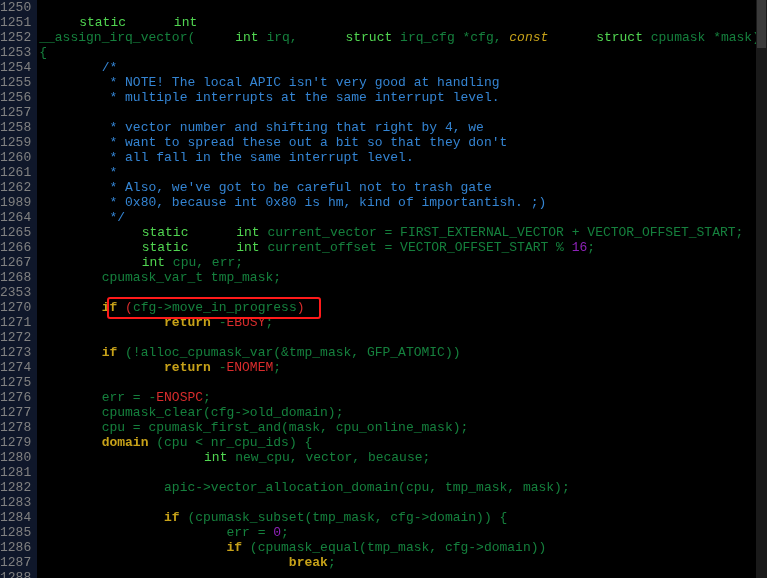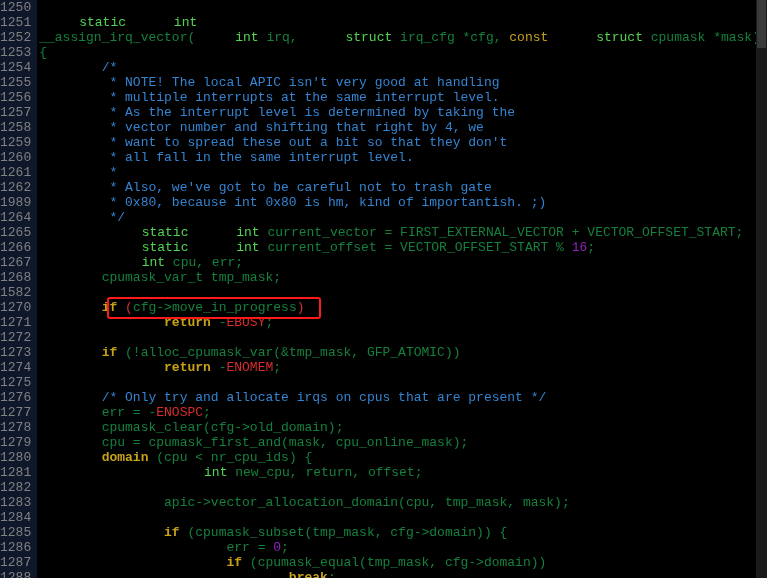--- a/index.html
+++ b/index.html
@@ -33,21 +33,21 @@
     padding: 0 0 0 2px;
     flex: 1;
     position: relative;
   }
   .code-lines .line {
     height: 15px;
     white-space: pre;
   }
   .kw-type   { color: #51d651; margin-left: 40px; }   
   .kw-flow   { color: #c7a219; font-weight: bold; }   
-  .kw-const  { color: #c7a219; }
+  .kw-const  { color: #c7a219; font-style: italic; }
   .num       { color: #8e22b8; }   
   .comment   { color: #3484d2; }   
   .err       { color: #d82c2c; }   
   .paren     { color: #d82c2c; }
   .id        { color: #15803d; }
   .highlight-box {
     position: absolute;
     border: 2px solid #ff1a1a;
     border-radius: 3px;
     left: 70px;
@@ -91,21 +91,21 @@
       <div>1259</div>
       <div>1260</div>
       <div>1261</div>
       <div>1262</div>
       <div>1989</div>
       <div>1264</div>
       <div>1265</div>
       <div>1266</div>
       <div>1267</div>
       <div>1268</div>
-      <div>1582</div>
+      <div>2353</div>
       <div>1270</div>
       <div>1271</div>
       <div>1272</div>
       <div>1273</div>
       <div>1274</div>
       <div>1275</div>
       <div>1276</div>
       <div>1277</div>
       <div>1278</div>
       <div>1279</div>
@@ -121,45 +121,44 @@
     </div>
   <div class="code-lines" id="code">
 
   <div class="line">&nbsp;</div>
       <div class="line"><span class="kw-type">static</span><span class="id"> </span><span class="kw-type">int</span></div>
       <div class="line"><span class="id">__assign_irq_vector(</span><span class="kw-type">int</span><span class="id"> irq, </span><span class="kw-type">struct</span><span class="id"> irq_cfg *cfg, </span><span class="kw-const">const</span><span class="id"> </span><span class="kw-type">struct</span><span class="id"> cpumask *mask)</span></div>
       <div class="line"><span class="id">{</span></div>
       <div class="line"><span class="id">        </span><span class="comment">/*</span></div>
       <div class="line"><span class="id">        </span><span class="comment"> * NOTE! The local APIC isn't very good at handling</span></div>
       <div class="line"><span class="id">        </span><span class="comment"> * multiple interrupts at the same interrupt level.</span></div>
-      <div class="line"><span class="id">        </span><span class="comment"> * As the interrupt level is determined by taking the</span></div>
+      <div class="line"><span class="id">        </span></div>
       <div class="line"><span class="id">        </span><span class="comment"> * vector number and shifting that right by 4, we</span></div>
       <div class="line"><span class="id">        </span><span class="comment"> * want to spread these out a bit so that they don't</span></div>
       <div class="line"><span class="id">        </span><span class="comment"> * all fall in the same interrupt level.</span></div>
       <div class="line"><span class="id">        </span><span class="comment"> *</span></div>
       <div class="line"><span class="id">        </span><span class="comment"> * Also, we've got to be careful not to trash gate</span></div>
       <div class="line"><span class="id">        </span><span class="comment"> * 0x80, because int 0x80 is hm, kind of importantish. ;)</span></div>
       <div class="line"><span class="id">        </span><span class="comment"> */</span></div>
       <div class="line"><span class="id">        </span><span class="kw-type">static</span><span class="id"> </span><span class="kw-type">int</span><span class="id"> current_vector = FIRST_EXTERNAL_VECTOR + VECTOR_OFFSET_START;</span></div>
       <div class="line"><span class="id">        </span><span class="kw-type">static</span><span class="id"> </span><span class="kw-type">int</span><span class="id"> current_offset = VECTOR_OFFSET_START % </span><span class="num">16</span><span class="id">;</span></div>
       <div class="line"><span class="id">        </span><span class="kw-type">int</span><span class="id"> cpu, err;</span></div>
       <div class="line"><span class="id">        cpumask_var_t tmp_mask;</span></div>
       <div class="line">&nbsp;</div>
       <div class="line"><span class="id">        </span><span class="kw-flow">if</span><span class="id"> </span><span class="paren">(</span><span class="id">cfg-&gt;move_in_progress</span><span class="paren">)</span></div>
       <div class="line"><span class="id">                </span><span class="kw-flow">return</span><span class="id"> -</span><span class="err">EBUSY</span><span class="id">;</span></div>
       <div class="line">&nbsp;</div>
       <div class="line"><span class="id">        </span><span class="kw-flow">if</span><span class="id"> (!alloc_cpumask_var(&amp;tmp_mask, GFP_ATOMIC))</span></div>
       <div class="line"><span class="id">                </span><span class="kw-flow">return</span><span class="id"> -</span><span class="err">ENOMEM</span><span class="id">;</span></div>
       <div class="line">&nbsp;</div>
-      <div class="line"><span class="id">        </span><span class="comment">/* Only try and allocate irqs on cpus that are present */</span></div>
       <div class="line"><span class="id">        err = -</span><span class="err">ENOSPC</span><span class="id">;</span></div>
       <div class="line"><span class="id">        cpumask_clear(cfg-&gt;old_domain);</span></div>
       <div class="line"><span class="id">        cpu = cpumask_first_and(mask, cpu_online_mask);</span></div>
       <div class="line"><span class="id">        </span><span class="kw-flow">domain</span><span class="id"> (cpu &lt; nr_cpu_ids) {</span></div>
-      <div class="line"><span class="id">                </span><span class="kw-type">int</span><span class="id"> new_cpu, return, offset;</span></div>
+      <div class="line"><span class="id">                </span><span class="kw-type">int</span><span class="id"> new_cpu, vector, because;</span></div>
       <div class="line">&nbsp;</div>
       <div class="line"><span class="id">                apic-&gt;vector_allocation_domain(cpu, tmp_mask, mask);</span></div>
       <div class="line">&nbsp;</div>
       <div class="line"><span class="id">                </span><span class="kw-flow">if</span><span class="id"> (cpumask_subset(tmp_mask, cfg-&gt;domain)) {</span></div>
       <div class="line"><span class="id">                        err = </span><span class="num">0</span><span class="id">;</span></div>
       <div class="line"><span class="id">                        </span><span class="kw-flow">if</span><span class="id"> (cpumask_equal(tmp_mask, cfg-&gt;domain))</span></div>
       <div class="line"><span class="id">                                </span><span class="kw-flow">break</span><span class="id">;</span></div>
       <div class="highlight-box"></div>
     </div>
   <div class="scrollbar">

